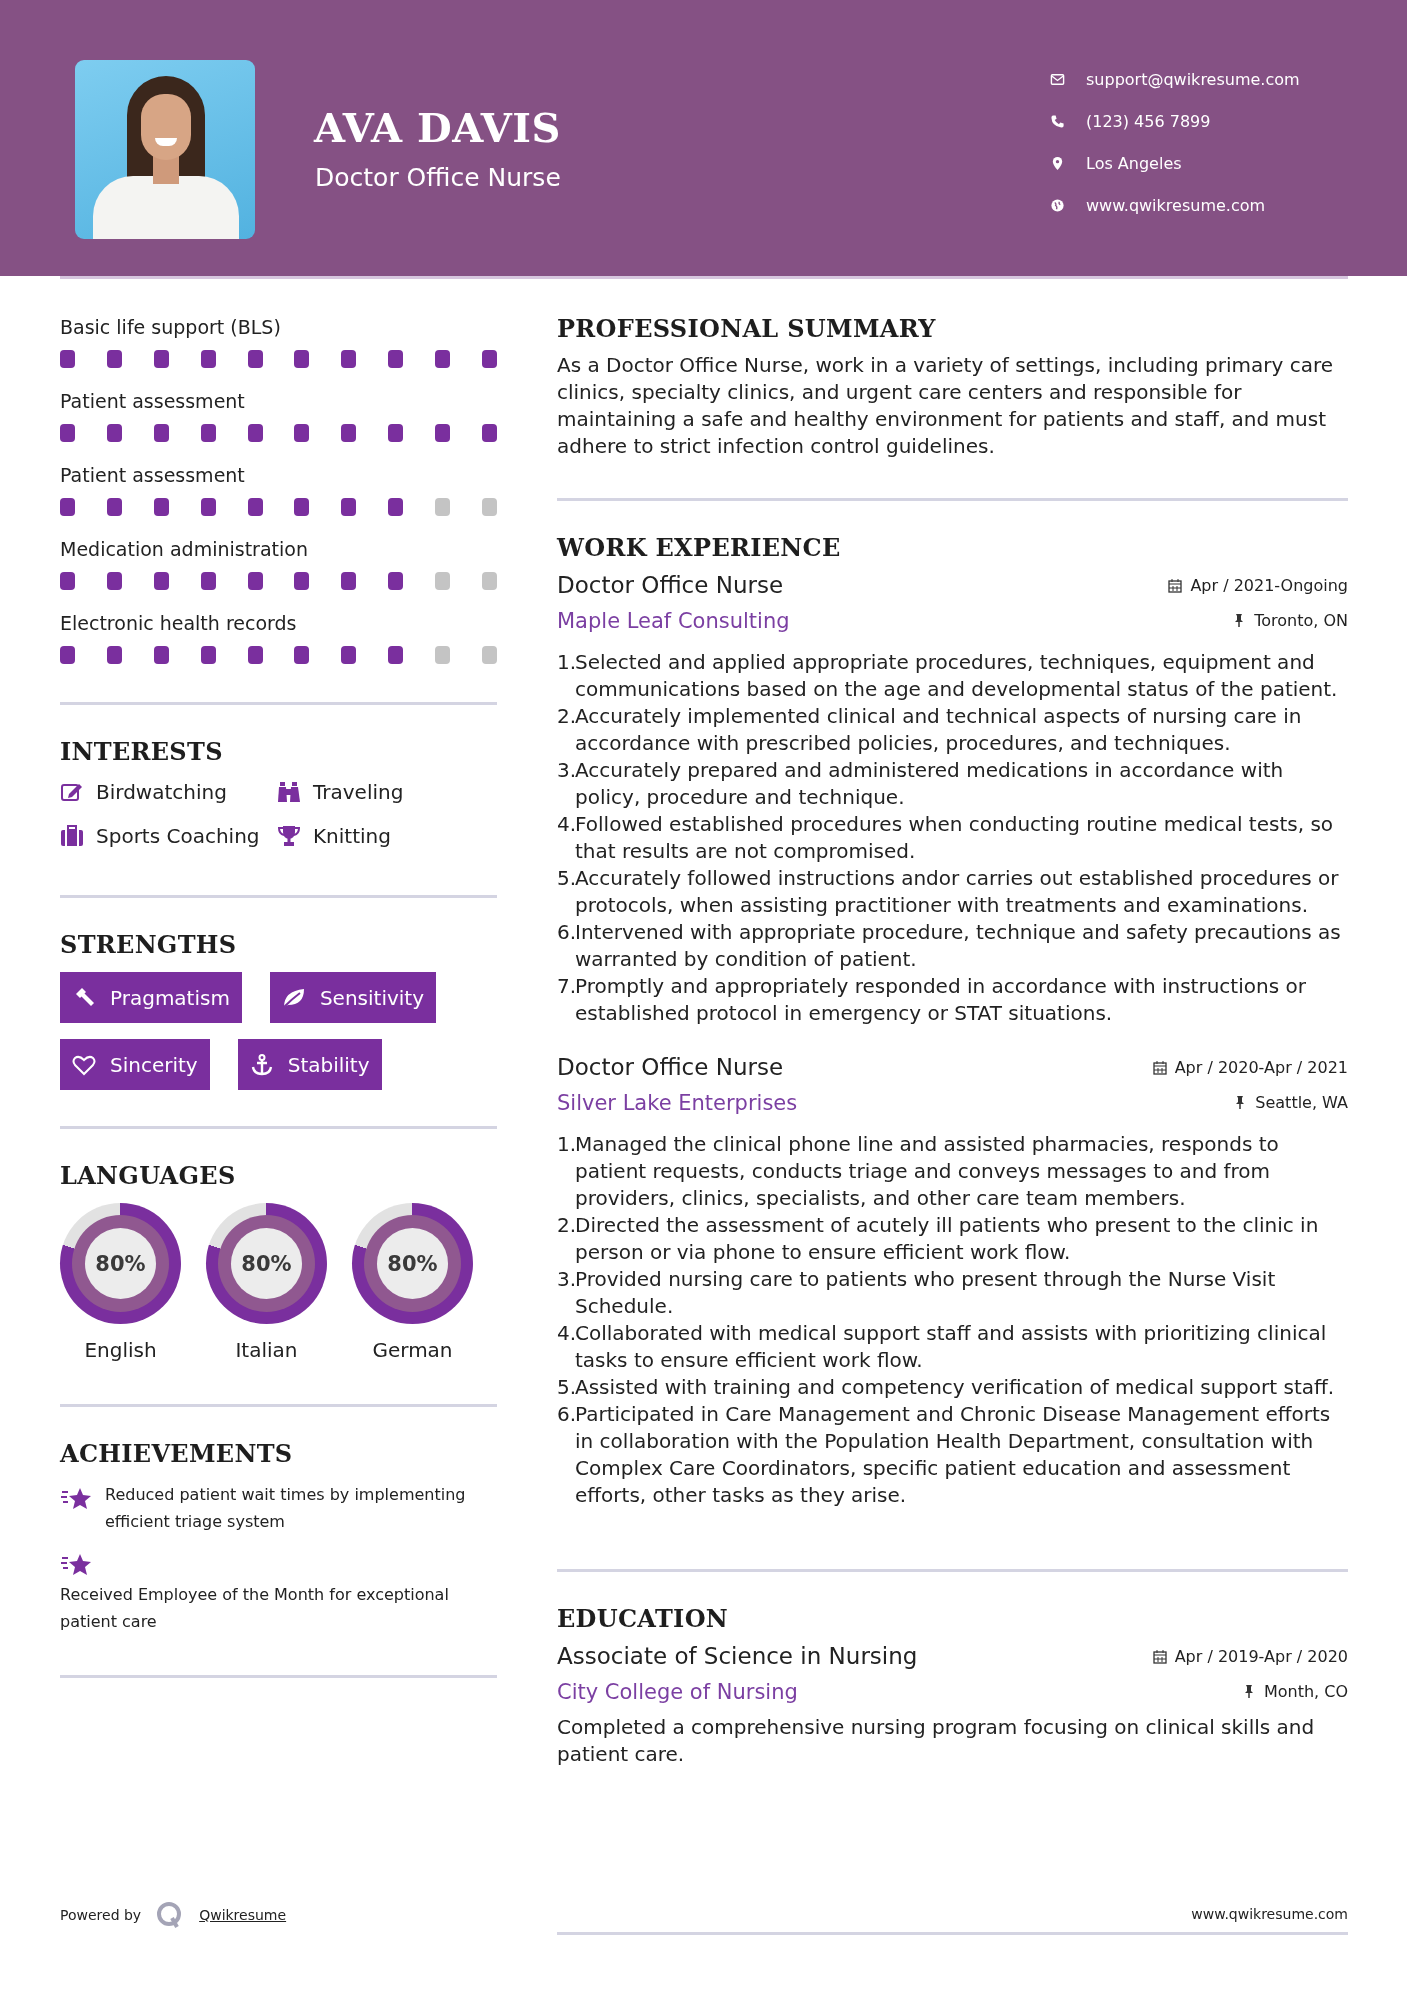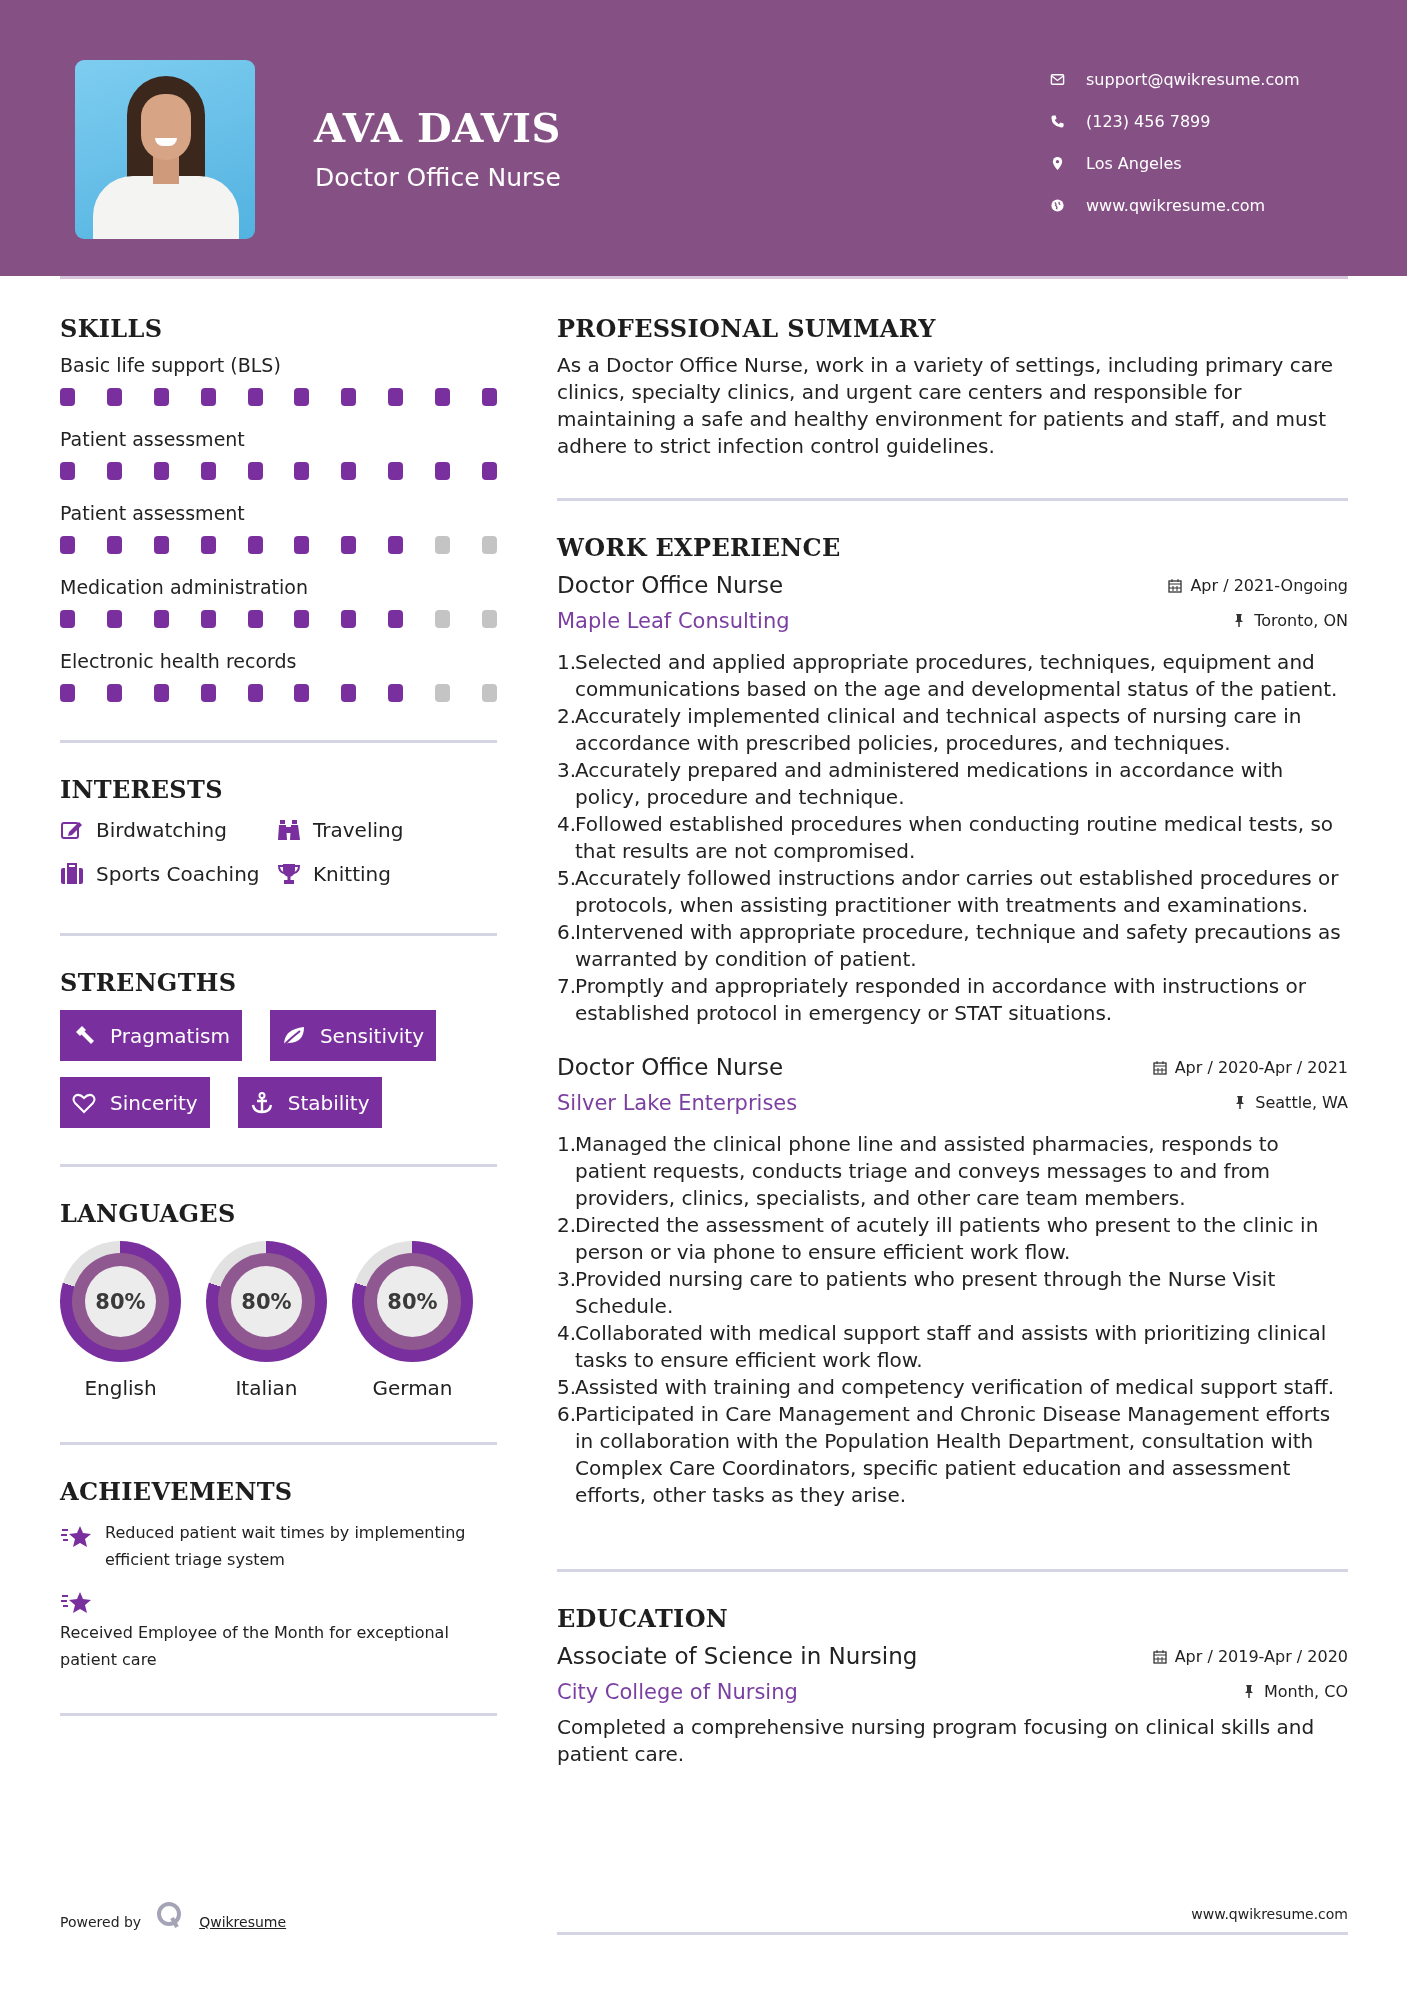--- a/index.html
+++ b/index.html
@@ -97,21 +97,21 @@
     background: #ececec; display: flex; align-items: center; justify-content: center;
     font-size: 21px; font-weight: bold; color: #3a3a3a;
   }
   .lang-name { font-size: 20px; color: #222; margin-top: 14px; }
 
   .ach { display: flex; align-items: flex-start; margin-top: 8px; }
   .ach .ic { width: 45px; padding-top: 6px; }
   .ach svg { width: 34px; height: 24px; }
   .ach-text { font-size: 16px; line-height: 27px; color: #222; width: 390px; }
 
-  .footer-left { position: absolute; left: 60px; top: 1900px; display: flex; align-items: flex-end; font-size: 14px; color: #222; }
+  .footer-left { position: absolute; left: 60px; top: 1900px; display: flex; align-items: center; font-size: 14px; color: #222; }
   .footer-left .q { margin: 0 14px; width: 30px; height: 30px; }
   .footer-left .link { text-decoration: underline; }
 
   .summary { font-size: 20px; line-height: 27px; color: #222; margin-top: 4px; }
 
   .job-head { display: flex; justify-content: space-between; align-items: baseline; }
   .job-title { font-size: 23px; color: #222; height: 36px; line-height: 36px; }
   .job-meta { font-size: 16px; color: #222; display: flex; align-items: center; }
   .job-meta svg { width: 14px; height: 15px; margin-right: 8px; }
   .job-org { font-size: 21px; color: #7b3fa2; height: 36px; line-height: 36px; }
@@ -172,21 +172,20 @@
       </span>
       <span>www.qwikresume.com</span>
     </div>
   </div>
 </div>
 <div class="header-line"></div>
 
 <div class="col-left">
 
   <section>
-    <div class="sec-title">SKILLS</div>
     <div>
       <div class="skill-label">Basic life support (BLS)</div>
       <div class="dots">
         <span class="dot"></span>
           <span class="dot"></span>
           <span class="dot"></span>
           <span class="dot"></span>
           <span class="dot"></span>
         <span class="dot"></span>
           <span class="dot"></span>

